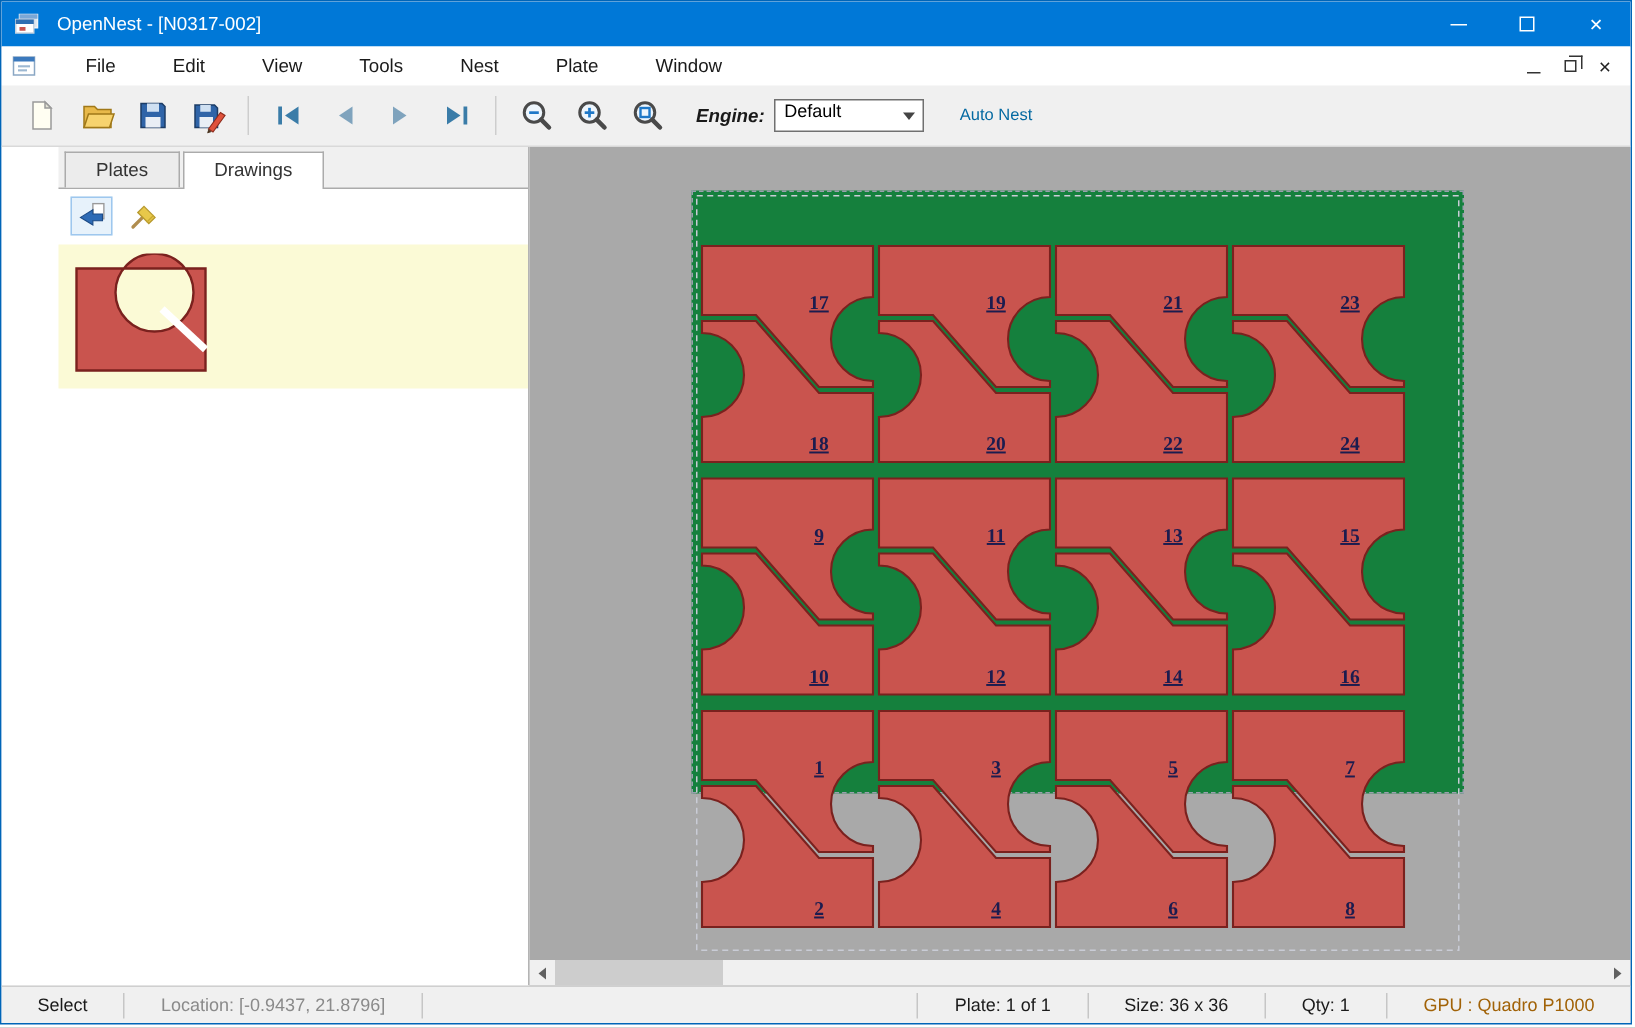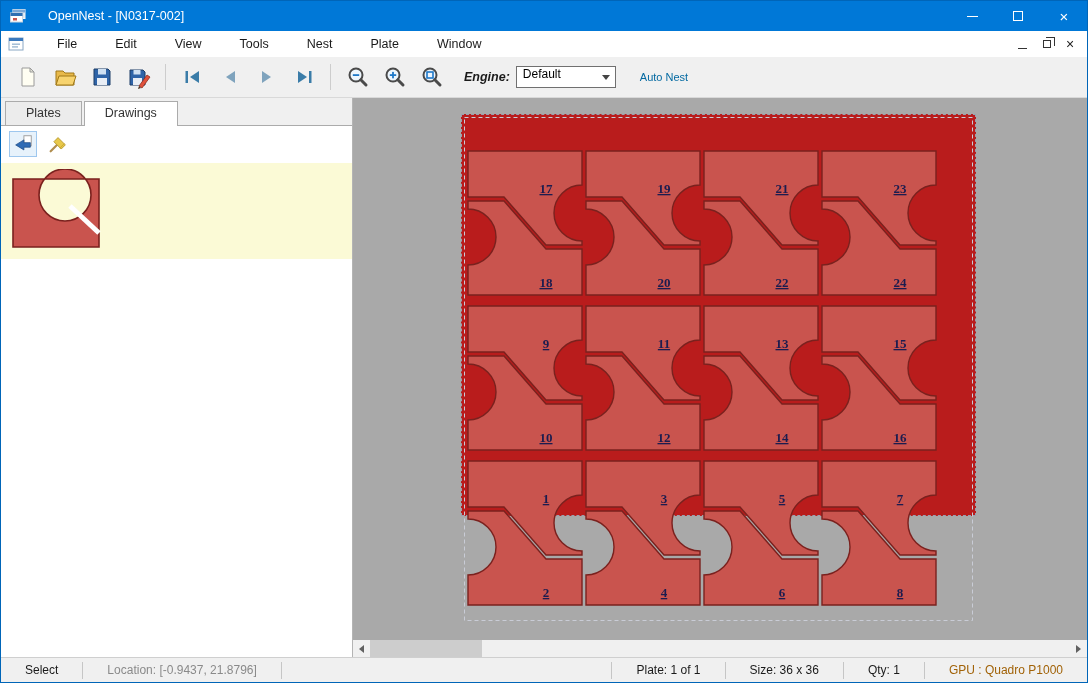--- a/index.html
+++ b/index.html
@@ -9,21 +9,21 @@
     border:1px solid #0065b8;
     font-family:"Liberation Sans", sans-serif;
     display:flex; flex-direction:column;
     background:#fff; overflow:hidden;
     -webkit-user-select:none; user-select:none;
   }
 
   
   .titlebar { height:30px; background:#0078d7; color:#fff; display:flex; align-items:center; flex:0 0 auto; }
   .app-icon { width:16px; height:14px; margin-left:9px; flex:0 0 auto; }
-  .title-text { font-size:12.5px; margin-left:22px; }
+  .title-text { font-size:12.5px; margin-left:12px; }
   .caption-btns { margin-left:auto; display:flex; height:30px; }
   .cap-btn { width:46px; height:30px; display:flex; align-items:center; justify-content:center; }
   .glyph-min { width:11px; height:1px; background:#fff; }
   .glyph-max { width:10px; height:10px; border:1px solid #fff; }
   .glyph-close { color:#fff; font-size:15px; line-height:1; }
 
   
   .menubar { height:26px; display:flex; align-items:center; background:#ffffff; font-size:12.5px; color:#1a1a1a; flex:0 0 auto;gap:20px; }
   .mdi-doc-icon { width:16px; height:14px; margin:0 4px 0 7px; }
   .menu-item { padding:5px 9px; cursor:default; }
@@ -41,36 +41,36 @@
   .engine-label { font-size:12.5px; font-weight:700; color:#1a1a1a; margin:0 6px 0 14px;font-style:italic; }
   .combo { width:100px; height:22px; background:#fff; border:1px solid #707070; display:flex; font-size:12px; }
   .combo-value { flex:1; padding-left:6px; }
   .combo-arrow { width:18px; display:flex; align-items:center; justify-content:center; }
   .combo-arrow i { border-left:4px solid transparent; border-right:4px solid transparent; border-top:5px solid #444; display:block; }
   .autonest { font-size:11px; color:#0369a1; margin-left:16px; padding:6px 8px; }
 
   
   .main { flex:1; display:flex; min-height:0; }
 
-  .sidebar { width:352px; flex:0 0 auto; border-right:1px solid #b4b4b4; display:flex; flex-direction:column; background:#fff; }
+  .sidebar { width:352px; flex:0 0 auto; border-right:1px solid #b4b4b4; display:flex; flex-direction:column; background:#fff;padding-left:38px; }
   .tabstrip { display:flex; background:#f0f0f0; padding:3px 0 0 2px; border-bottom:1px solid #ababab; font-size:12.5px; }
   .tab { padding:4px 20px 5px; border:1px solid #ababab; border-bottom:none; background:#ececec; margin-left:2px; color:#333; position:relative; }
   .tab.active { background:#fff; margin-bottom:-1px; padding-bottom:6px; z-index:2; }
   .panel-toolbar { display:flex; gap:7px; padding:5px 8px 4px; background:#fff; }
   .pbtn { width:28px; height:26px; display:flex; align-items:center; justify-content:center; border:1px solid transparent; }
   .pbtn.selected { border-color:#9ec7ee; background:#e7f2fb; }
 
   .drawing-item { display:flex; gap:10px; background:#fbfad6; padding:6px 8px; margin-top:2px; cursor:default; }
   .thumb { flex:0 0 auto; }
   .item-text { padding-top:2px; }
   .item-title { font-weight:700; font-size:13px; color:#191919; margin:2px 0 6px; }
   .item-sub { color:#767676; font-size:12px; line-height:1.5; }
 
   .canvas { flex:1; background:#a9a9a9; position:relative; overflow:hidden; }
-  .plate { position:absolute; left:108px; top:16px; width:515px; height:402px; background:#b91c1c; border:1px dashed #9aa0ae; }
+  .plate { position:absolute; left:108px; top:29px; width:515px; height:402px; background:#15803d; border:1px dashed #9aa0ae; }
   .plate svg { display:block; }
   .part { fill:#c9544e; stroke:#7a211e; stroke-width:1.4; }
   .part-num { font-family:"Liberation Serif", serif; font-weight:700; font-size:13px; fill:#1c1c4f; }
 
   .hscroll { position:absolute; left:0; right:0; bottom:0; height:17px; background:#f0f0f0; display:flex; align-items:center; }
   .scroll-btn { width:17px; height:17px; display:flex; align-items:center; justify-content:center; flex:0 0 auto; }
   .tri-left { border-top:4px solid transparent; border-bottom:4px solid transparent; border-right:5px solid #606060; }
   .tri-right { border-top:4px solid transparent; border-bottom:4px solid transparent; border-left:5px solid #606060; }
   .scroll-thumb { width:112px; height:17px; background:#cdcdcd; flex:0 0 auto; }
   .scroll-track { flex:1; }

